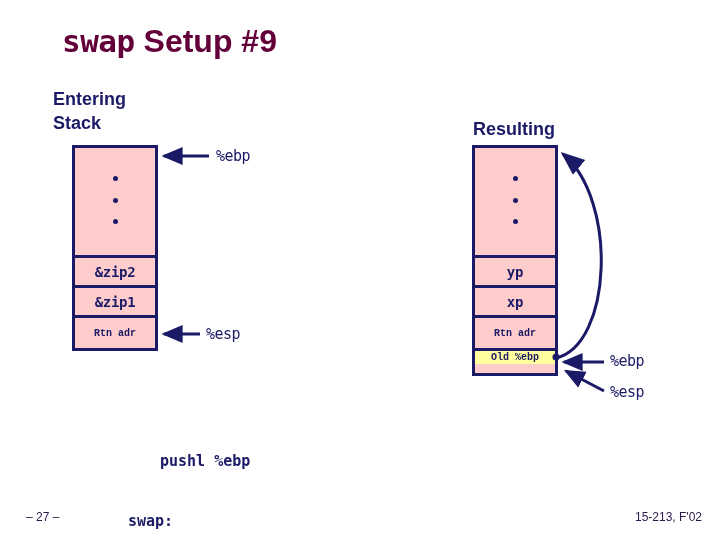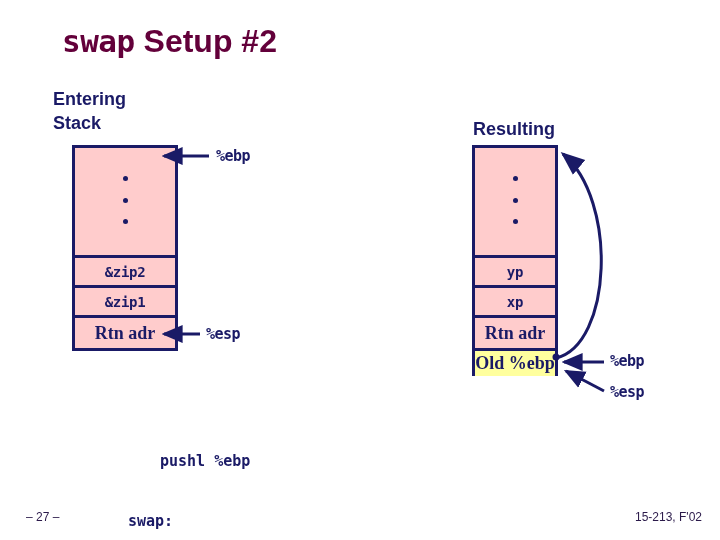--- a/index.html
+++ b/index.html
@@ -49,21 +49,21 @@
   #heading-entering { left: 53px; top: 87px; }
   #heading-resulting { left: 473px; top: 73px; margin-top: 44px; }
 
   
   .stack {
     position: absolute;
     border: 3px solid #1a1a66;
     box-sizing: border-box;
     background: #ffcccc;
   }
-  #stack-left  { left: 72px;  top: 145px; width: 106px; height: 206px; }
+  #stack-left  { left: 72px;  top: 145px; width: 86px; height: 206px; }
   #stack-right { left: 472px; top: 145px; width: 86px; height: 231px; }
 
   .cell {
     position: absolute;
     left: 0;
     width: 100%;
     box-sizing: border-box;
     display: flex;
     align-items: center;
     justify-content: center;
@@ -74,22 +74,22 @@
 
   .cell-label {
     font-family: "DejaVu Sans Mono", "Liberation Mono", monospace;
     font-size: 14px;
     font-weight: bold;
     color: #1a1a66;
     white-space: nowrap;
     letter-spacing: -0.3px;
   }
   .cell-label.sans {
-    font-family: Liberation Serif, serif;
-    font-size: 18px;
+    font-family: Liberation Mono, monospace;
+    font-size: 10px;
     letter-spacing: 0;
   }
 
   
   .dots {
     position: absolute;
     left: 0;
     width: 100%;
     display: flex;
     flex-direction: column;
@@ -101,21 +101,21 @@
     height: 5px;
     border-radius: 50%;
     background: #1a1a66;
   }
 
   
   .reg-label {
     position: absolute;
     font-family: "DejaVu Sans Mono", "Liberation Mono", monospace;
     font-size: 15px;
-    font-weight: bold;
+    font-weight: normal;
     color: #1a1a66;
     white-space: nowrap;
     letter-spacing: -0.5px;
   }
   #reg-ebp-left  { left: 216px; top: 147px; }
   #reg-esp-left  { left: 206px; top: 325px; }
   #reg-ebp-right { left: 610px; top: 352px; }
   #reg-esp-right { left: 610px; top: 383px; }
 
   
@@ -152,21 +152,21 @@
   }
   #footer-page  { left: 18px;  top: 510px; margin-left: 8px; }
   #footer-right { right: 18px; top: 510px; }
 </style>
 </head>
 <body>
 
 <div id="slide">
 
   <div id="title">
-    <span class="mono">swap</span><span class="sans"> Setup #2</span>
+    <span class="mono">swap</span><span class="sans"> Setup #9</span>
   </div>
 
   <div class="heading" id="heading-entering">Entering
 Stack</div>
   <div class="heading" id="heading-resulting">Resulting
 Stack</div>
 
   <div class="stack" id="stack-left">
 
     <div class="cell" style="top:0; height:107px;">
@@ -200,21 +200,21 @@
     </div>
     <div class="cell divider-top" style="top:107px; height:30px;">
       <span class="cell-label">yp</span>
     </div>
     <div class="cell divider-top" style="top:137px; height:30px;">
       <span class="cell-label">xp</span>
     </div>
     <div class="cell divider-top" style="top:167px; height:33px;">
       <span class="cell-label sans">Rtn adr</span>
     </div>
-    <div class="cell divider-top yellow" style="top:200px; height:28px;">
+    <div class="cell divider-top yellow" style="top:200px; height:16px;">
       <span class="cell-label sans">Old %ebp</span>
     </div>
   </div>
 
   <div class="reg-label" id="reg-ebp-right">%ebp</div>
   <div class="reg-label" id="reg-esp-right">%esp</div>
 
   <svg id="arrows" viewBox="0 0 720 540">
     <defs>
       <marker id="ah" markerWidth="7" markerHeight="7" refX="6.2" refY="3.2" orient="auto" markerUnits="strokeWidth">

